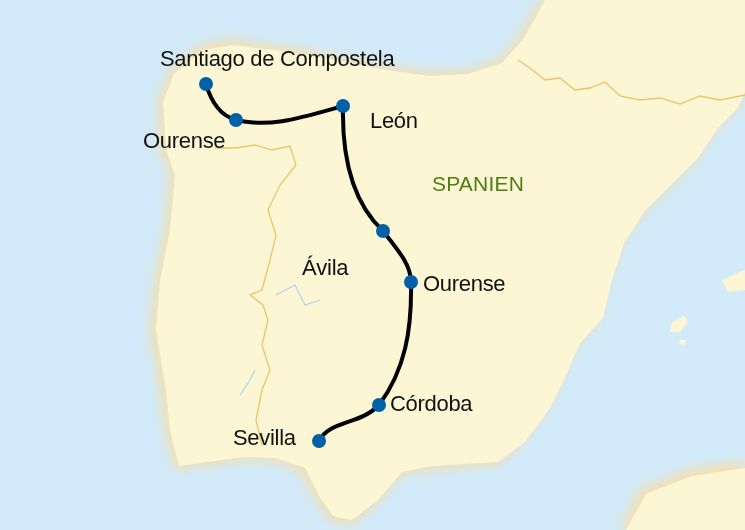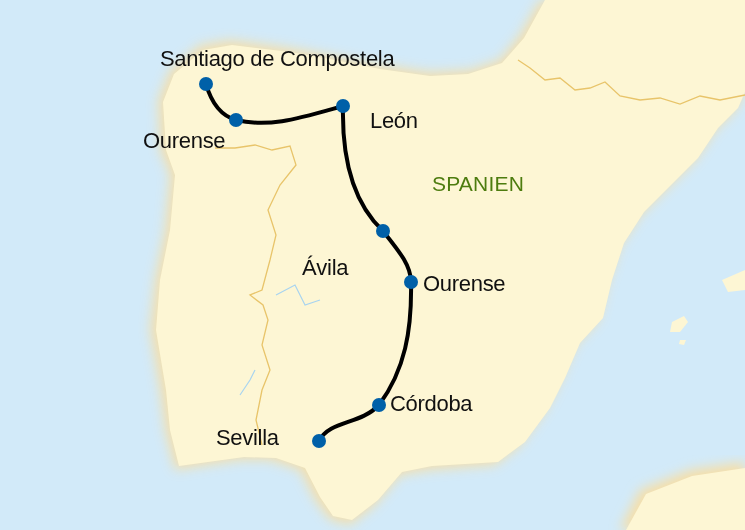--- a/index.html
+++ b/index.html
@@ -73,16 +73,16 @@
       <div style="position: absolute; left: 372px; top: 398px; width: 14px; height: 14px; border-radius: 50%; background: rgb(0, 96, 168);"></div>
       <div style="position: absolute; left: 312px; top: 434px; width: 14px; height: 14px; border-radius: 50%; background: rgb(0, 96, 168);"></div>
     </div>
 
   <div class="label" style="left:160px; top:48px;">Santiago de Compostela</div>
   <div class="label" style="left:143px; top:130px;text-align:right;">Ourense</div>
   <div class="label" style="left:354px; top:110px;margin-left:16px;">León</div>
   <div class="label" style="left:302px; top:213px;margin-top:44px;">Ávila</div>
   <div class="label" style="left:423px; top:273px;">Ourense</div>
   <div class="label" style="left:390px; top:393px;">Córdoba</div>
-  <div class="label" style="left:216px; top:427px;">Sevilla</div>
+  <div class="label" style="left:233px; top:427px;">Sevilla</div>
 
   <div class="country" style="left:432px; top:173px;">SPANIEN</div>
 </div>
 
 </body></html>

